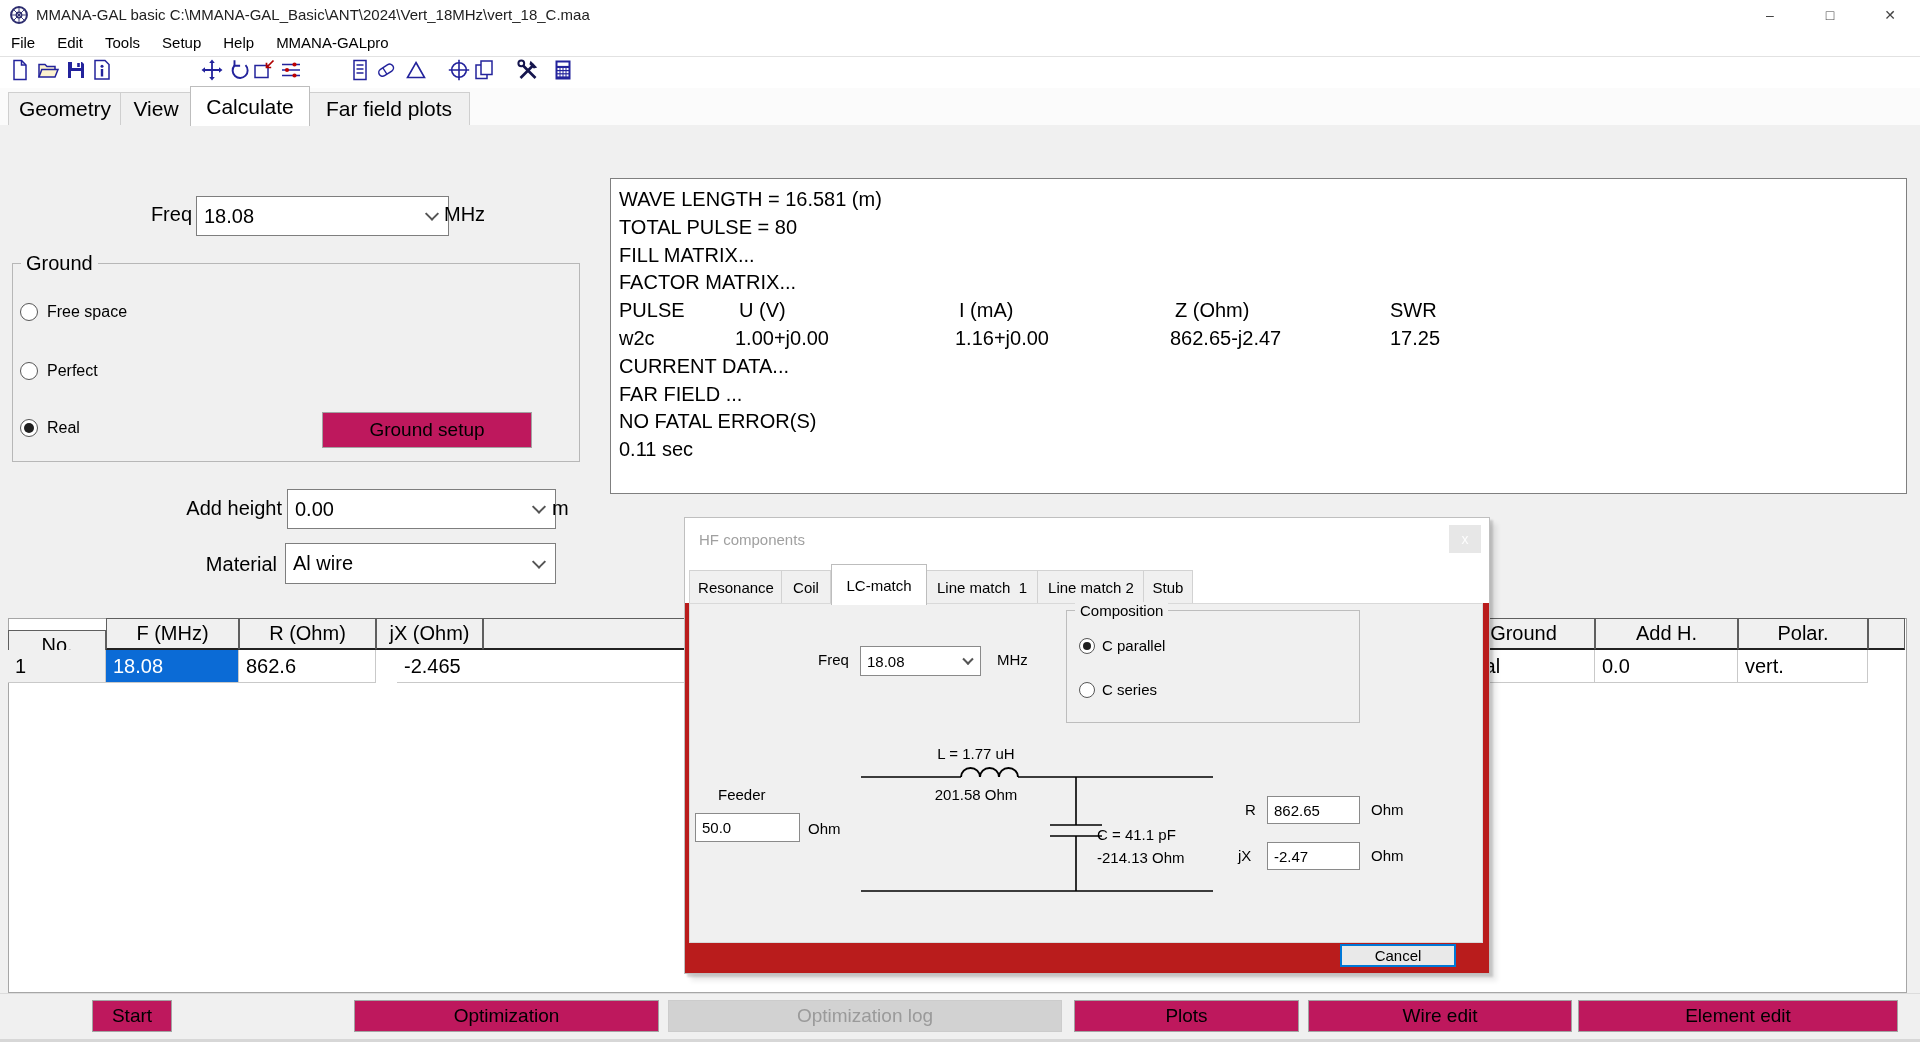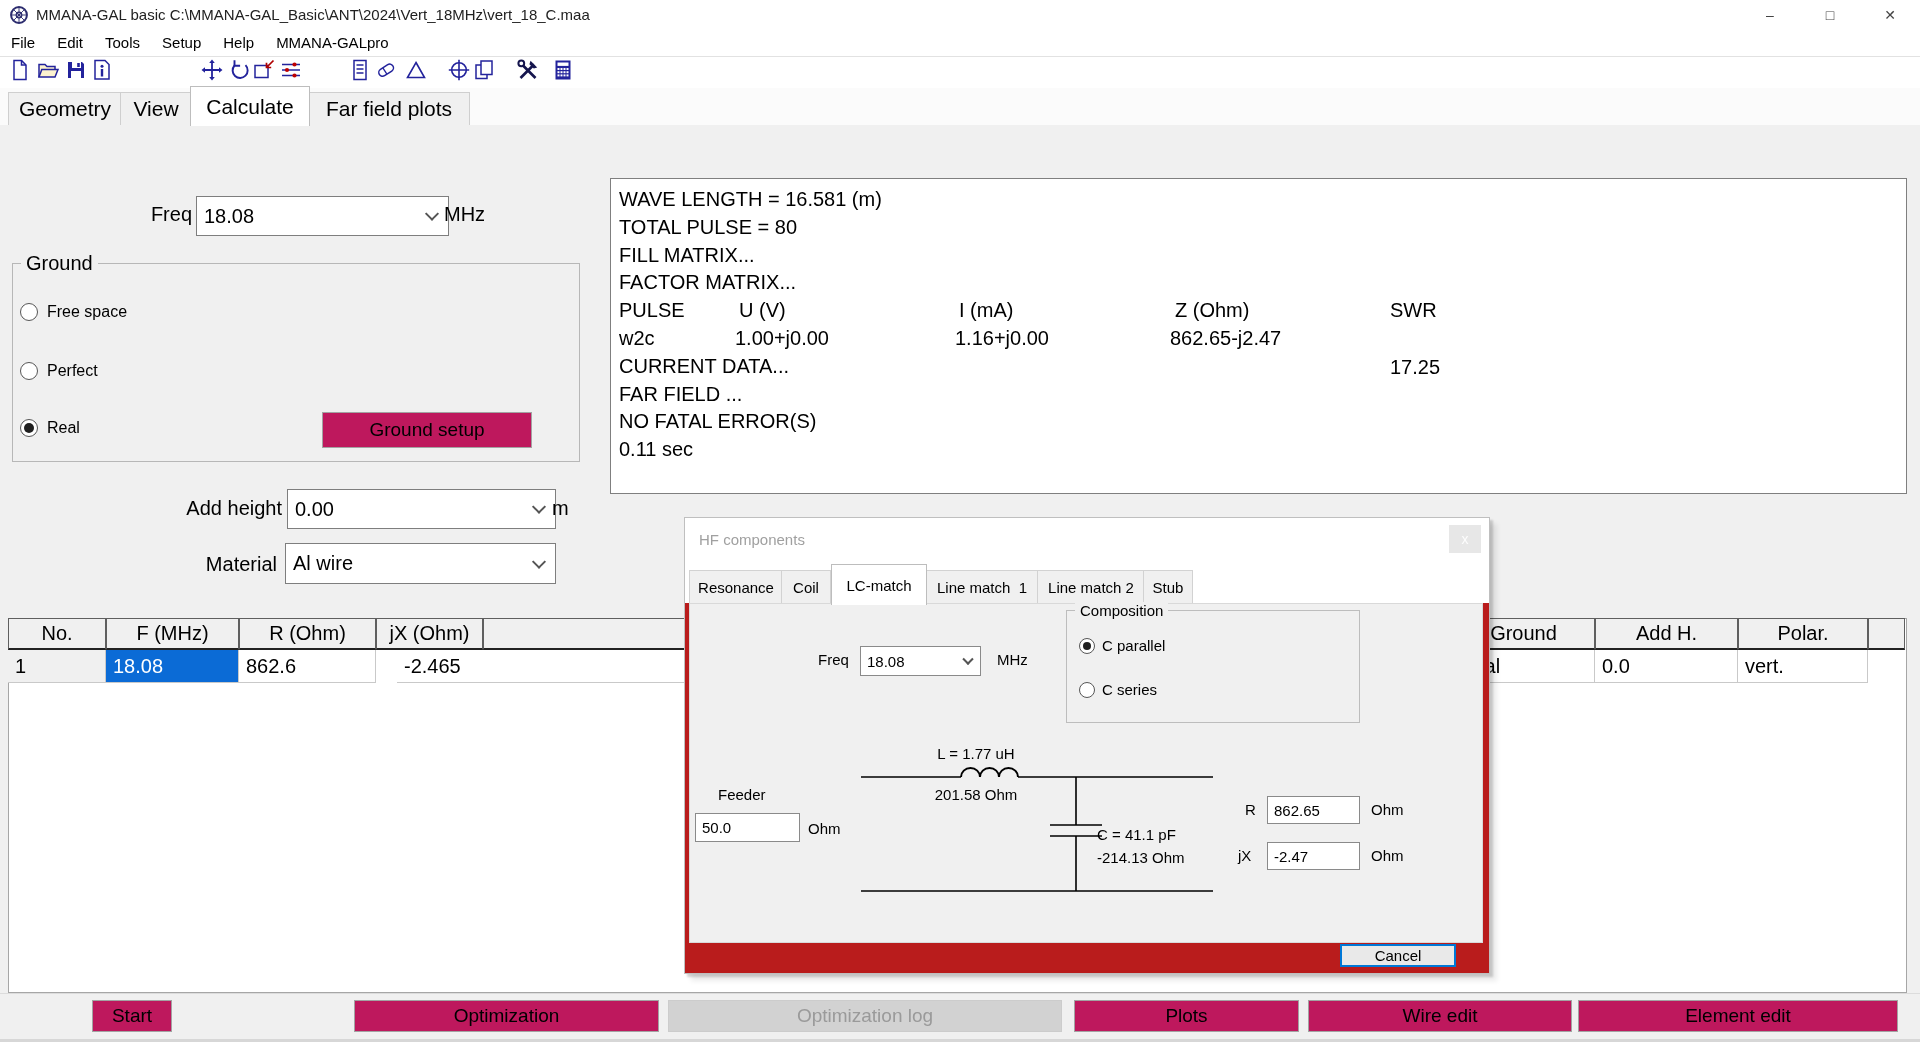--- a/index.html
+++ b/index.html
@@ -281,30 +281,30 @@
       <span class="ocol" style="left:120px;">U (V)</span>
       <span class="ocol" style="left:340px;">I (mA)</span>
       <span class="ocol" style="left:556px;">Z (Ohm)</span>
       <span class="ocol" style="left:771px;">SWR</span>
     </div>
     <div class="oline">
       <span class="ocol" style="left:0;">w2c</span>
       <span class="ocol" style="left:116px;">1.00+j0.00</span>
       <span class="ocol" style="left:336px;">1.16+j0.00</span>
       <span class="ocol" style="left:551px;">862.65-j2.47</span>
-      <span class="ocol" style="left:771px;margin-top:29px;">17.25</span>
+      <span class="ocol" style="left:771px;">17.25</span>
     </div>
     <div class="oline">CURRENT DATA...</div>
     <div class="oline">FAR FIELD ...</div>
     <div class="oline">NO FATAL ERROR(S)</div>
     <div class="oline">0.11 sec</div>
   </div>
 
   <div class="grid-bg"></div>
-  <div class="th" style="left:8px;width:98px;">No.</div>
+  <div class="th" style="left:8px;width:98px;margin-top:12px;">No.</div>
   <div class="th" style="left:106px;width:133px;">F (MHz)</div>
   <div class="th" style="left:239px;width:137px;">R (Ohm)</div>
   <div class="th" style="left:376px;width:107px;">jX (Ohm)</div>
   <div class="th" style="left:483px;width:969px;"></div>
   <div class="th" style="left:1452px;width:143px;">Ground</div>
   <div class="th" style="left:1595px;width:143px;">Add H.</div>
   <div class="th" style="left:1738px;width:130px;">Polar.</div>
   <div class="th" style="left:1868px;width:37px;"></div>
 
   <div class="td" style="left:8px;width:98px;background:#f0f0f0;">1</div>

